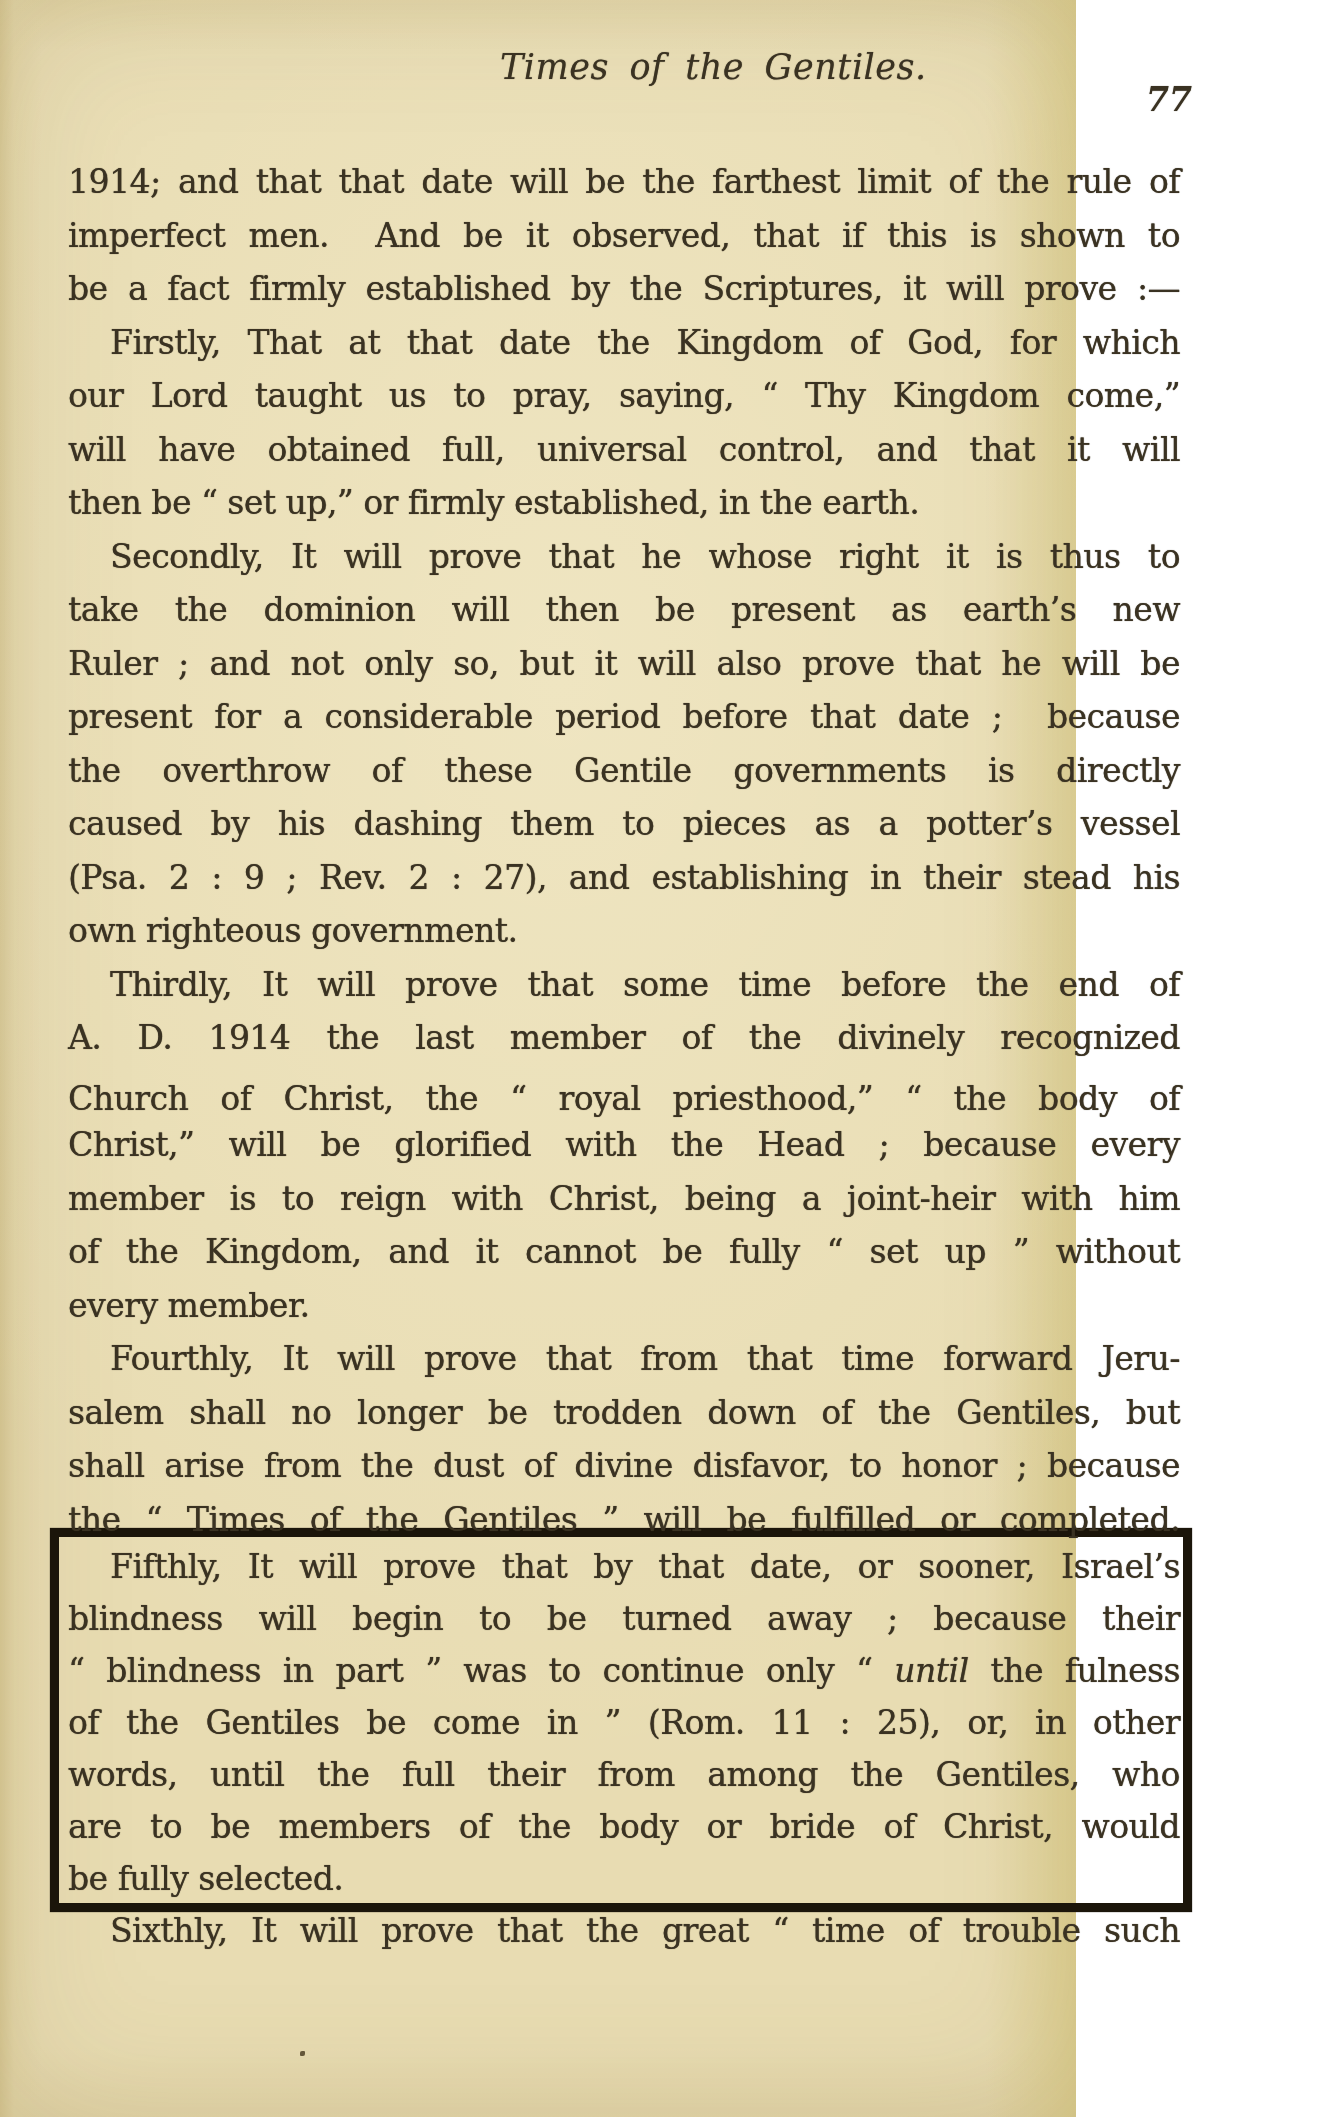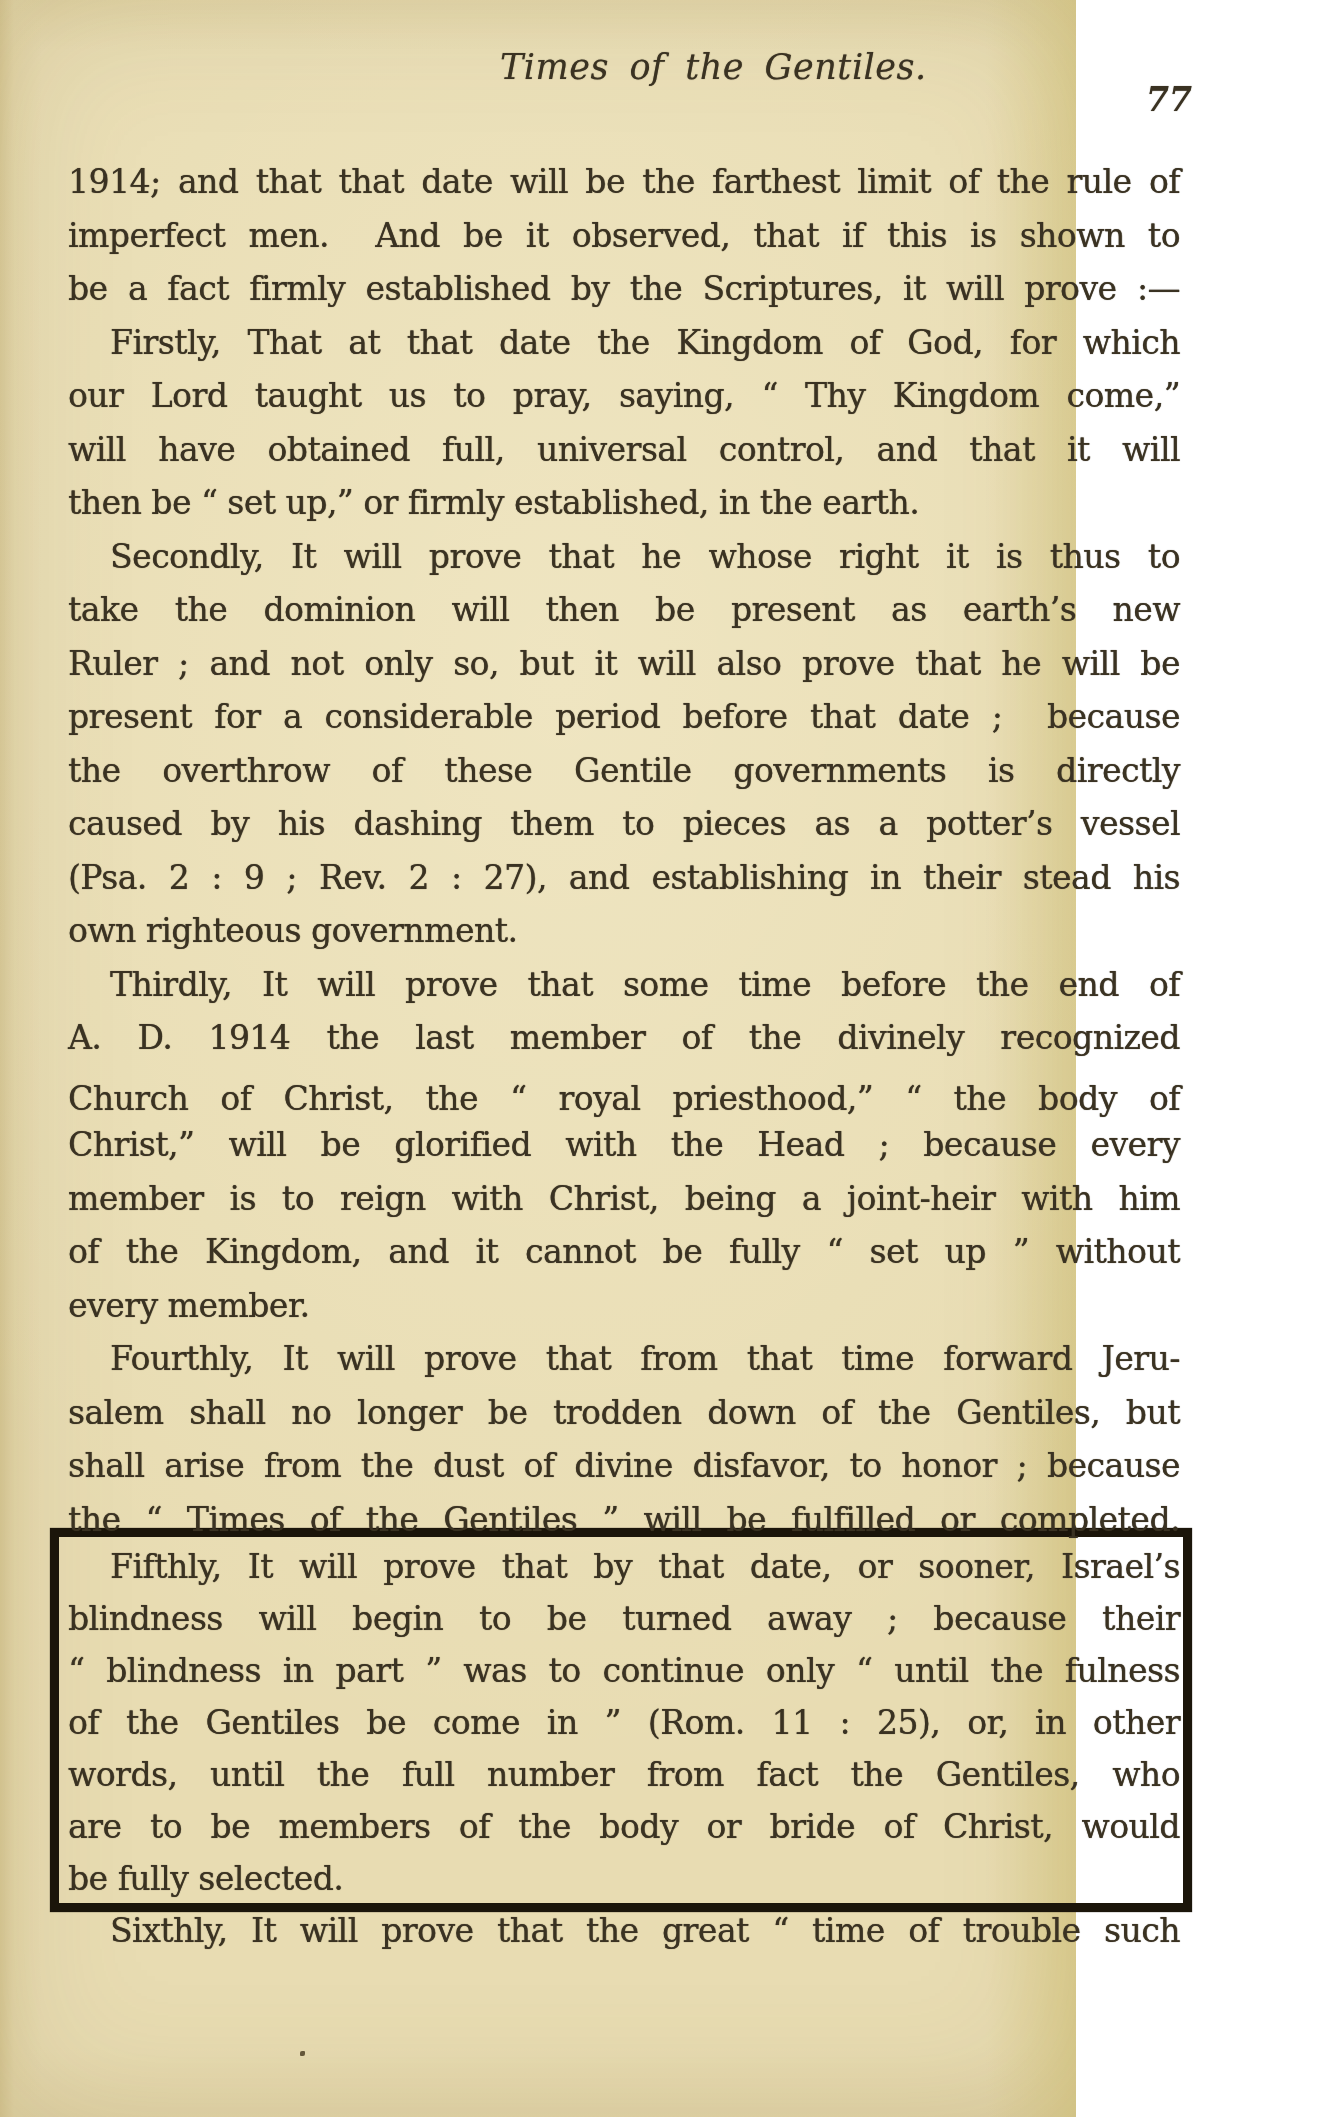--- a/index.html
+++ b/index.html
@@ -31,21 +31,21 @@
   .text-layer{position:absolute;top:0;left:0;width:100%;height:100%;}
   .line{
     position:absolute;left:68px;width:1112px;
     font-size:33px;letter-spacing:-0.5px;
     white-space:pre-wrap;
     text-align:justify;text-align-last:justify;
     text-shadow:0 0 1px rgba(58,50,34,0.7), 0.4px 0.4px 0.3px rgba(58,50,34,0.45);
   }
   .line.short{text-align:left;text-align-last:left;}
   .line.indent{padding-left:42px;width:1070px;}
-  .line .italic{}
+  .line .italic{font-style:italic;}
   .highlight-box{
     position:absolute;left:50px;top:1528px;width:1124px;height:366px;
     border:9px solid #1b150a;
     box-shadow:0 0 1px rgba(27,21,10,0.8);
   }
   .ink-speck{
     position:absolute;left:300px;top:2051px;width:5px;height:5px;
     background:#57492e;border-radius:2px 1px 2px 1px;opacity:0.9;
   }
 </style>
@@ -80,19 +80,19 @@
       <div class="line" style="top: 1232px;">of the Kingdom, and it cannot be fully “ set up ” without</div>
       <div class="line short" style="top: 1285.5px;">every member.</div>
       <div class="line indent" style="top: 1339px;">Fourthly, It will prove that from that time forward Jeru-</div>
       <div class="line" style="top: 1392.5px;">salem shall no longer be trodden down of the Gentiles, but</div>
       <div class="line" style="top: 1446px;">shall arise from the dust of divine disfavor, to honor ; because</div>
       <div class="line" style="top: 1499.5px;">the “ Times of the Gentiles ” will be fulfilled or completed.</div>
       <div class="line indent" style="top: 1547px;">Fifthly, It will prove that by that date, or sooner, Israel’s</div>
       <div class="line" style="top: 1599px;">blindness will begin to be turned away ; because their</div>
       <div class="line" style="top: 1651px;"><span>“ blindness in part ” was to continue only “ </span><span class="italic">until</span><span> the fulness</span></div>
       <div class="line" style="top: 1703px;">of the Gentiles be come in ” (Rom. 11 : 25), or, in other</div>
-      <div class="line" style="top: 1755px;">words, until the full number from fact the Gentiles, who</div>
+      <div class="line" style="top: 1755px;">words, until the full their from among the Gentiles, who</div>
       <div class="line" style="top: 1807px;">are to be members of the body or bride of Christ, would</div>
       <div class="line short" style="top: 1859px;">be fully selected.</div>
       <div class="line indent" style="top: 1911px;">Sixthly, It will prove that the great “ time of trouble such</div>
     </div>
   <div class="ink-speck"></div>
 </div>
 
 </body></html>

